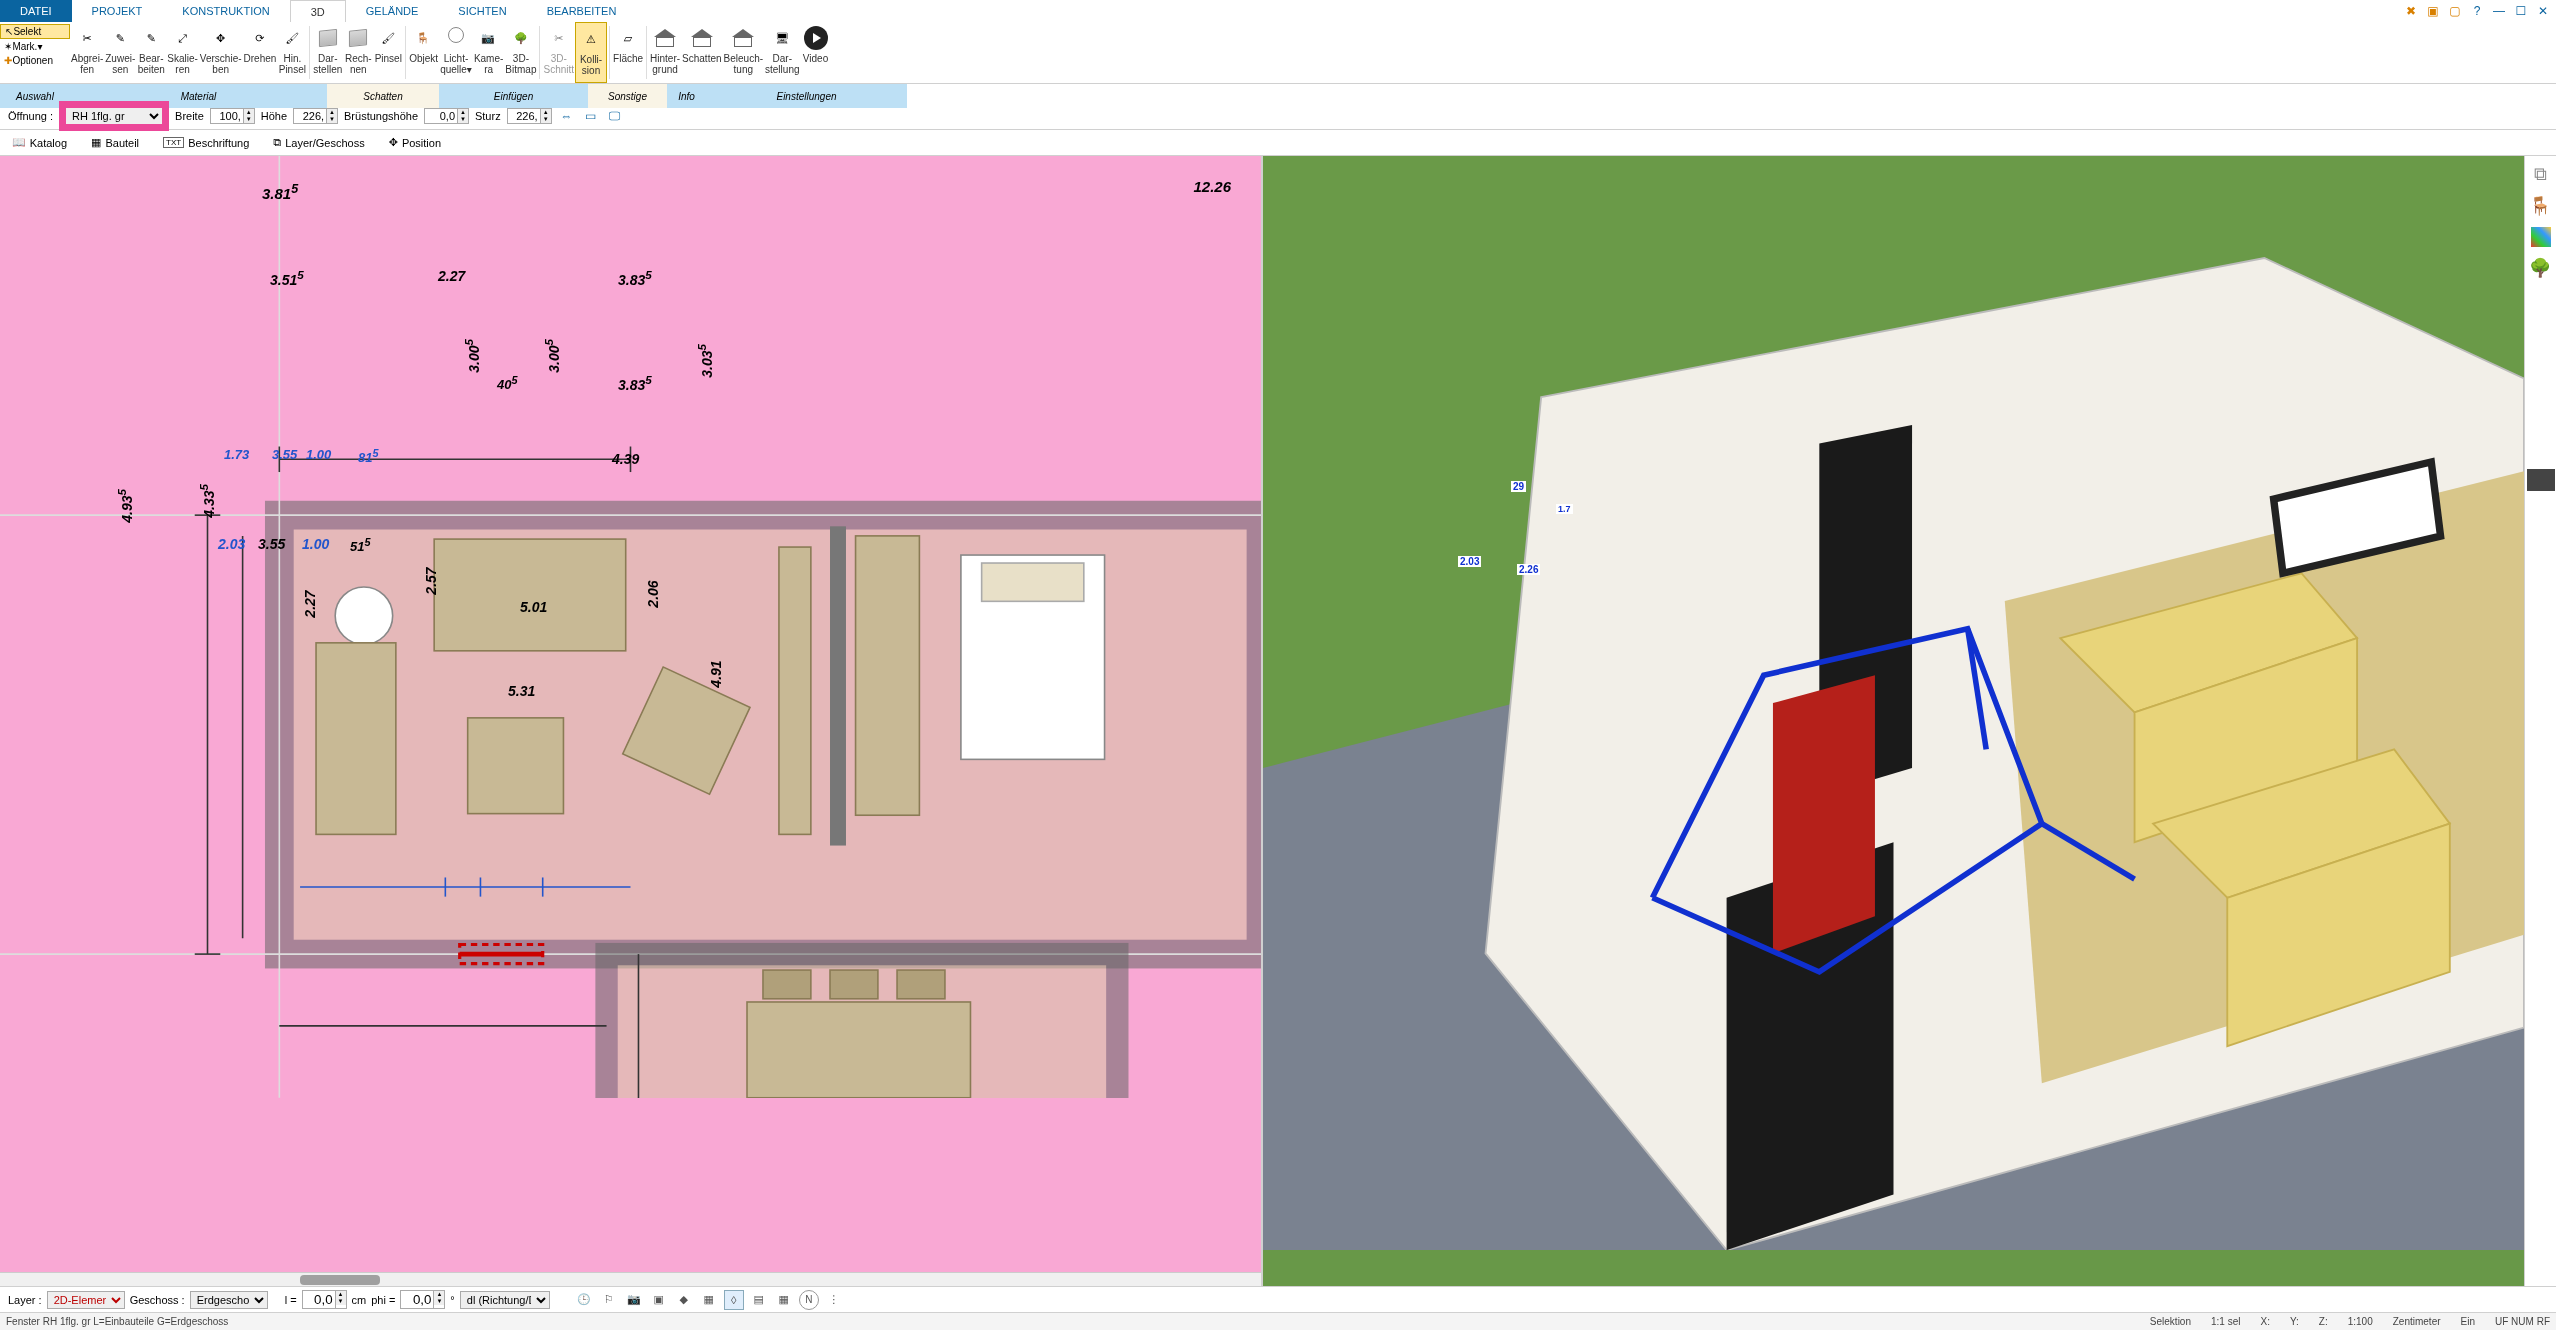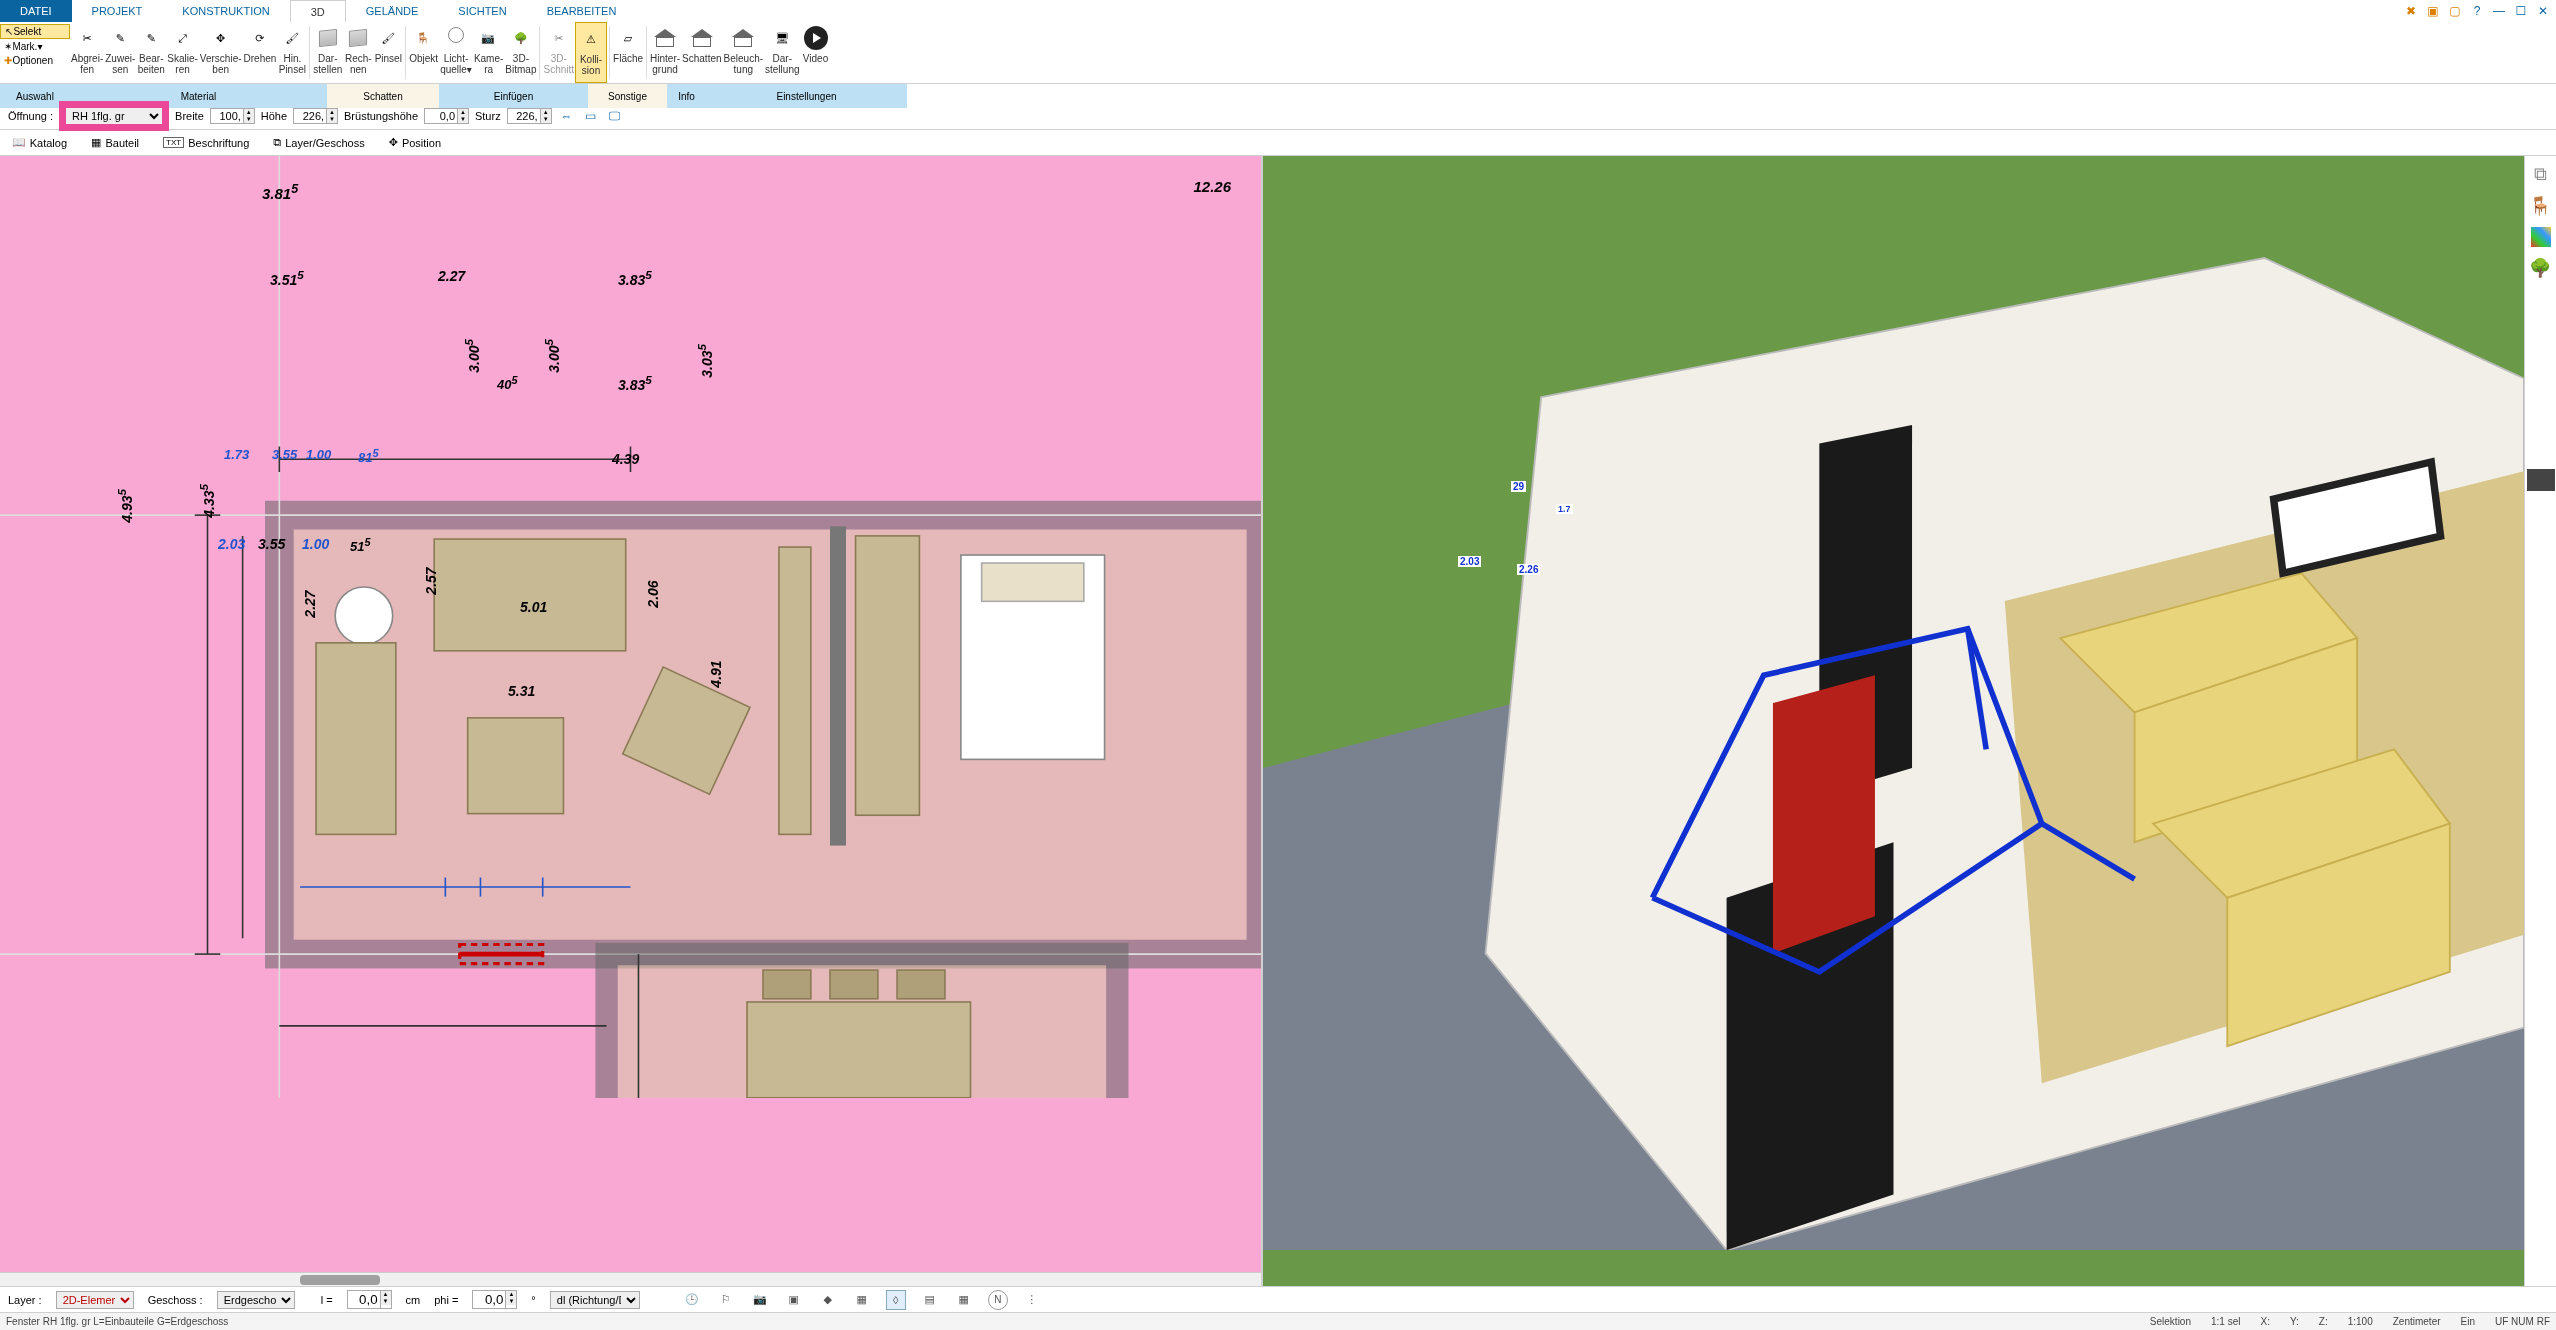--- a/index.html
+++ b/index.html
@@ -18,21 +18,21 @@
 .ribbon { display: flex; background: #fff; border-bottom: 1px solid #d0d0d0; }
 .r-col { display: flex; flex-direction: column; align-items: center; padding: 2px 1px; min-width: 30px; }
 .r-ico { width: 28px; height: 28px; display: flex; align-items: center; justify-content: center; }
 .r-lbl { font-size: 10px; color: #333; text-align: center; line-height: 11px; margin-top: 1px; white-space: pre; }
 .r-start { display: flex; flex-direction: column; padding: 2px 0 0 0; gap: 1px; }
 .r-start-row { display: flex; align-items: center; padding: 1px 4px; font-size: 10px; cursor: pointer; }
 .r-start-row.selekt { background: #ffe8a0; border: 1px solid #c9a600; }
 
 
 .group-labels { display: flex; height: 18px; background: #fff; }
-.glabel { display: flex; align-items: center; justify-content: center; font-size: 10px; padding: 12px 4px; }
+.glabel { display: flex; align-items: center; justify-content: center; font-size: 10px; padding: 12px 4px; font-style: italic; }
 .glabel.blue { background: #bde0f5; }
 .glabel.cream { background: #f9f4e6; }
 
 
 .param-bar { height: 28px; background: #fff; border-bottom: 1px solid #d0d0d0; display: flex; align-items: center; padding: 0 8px; gap: 6px; font-size: 11px; }
 .param-bar input, .param-bar select { font-size: 11px; border: 7px solid #ec4899; padding: 1px 2px; }
 
 
 .context-bar { height: 26px; background: #fff; border-bottom: 1px solid #d0d0d0; display: flex; align-items: center; padding: 0 6px; gap: 12px; }
 .ctx-item { display: flex; align-items: center; gap: 4px; padding: 2px 6px; font-size: 11px; cursor: pointer; }
@@ -48,21 +48,21 @@
 
 
 .ground   { position: absolute; left: 0; right: 0; top: 0; bottom: 0; }
 .dim3d    { position: absolute; font-size: 10px; font-weight: bold; padding: 0 2px; }
 
 
 .hscroll { position: absolute; left: 0; right: 0; bottom: 0; height: 14px; background: #f0f0f0; border-top: 1px solid #ccc; }
 .hthumb  { position: absolute; height: 10px; top: 2px; background: #a0a0a0; border-radius: 4px; }
 
 
-.bottom-toolbar { height: 26px; background: #fff; border-top: 1px solid #d0d0d0; display: flex; align-items: center; padding: 0 8px; gap: 14px; font-size: 11px; }
+.bottom-toolbar { height: 26px; background: #fff; border-top: 1px solid #d0d0d0; display: flex; align-items: center; padding: 0 8px; gap: 5px; font-size: 11px; }
 .bt-sel { font-size: 11px; border: 1px solid #aaa; padding: 1px 2px; }
 .bt-ico { width: 20px; height: 20px; display: flex; align-items: center; justify-content: center; color: #555; cursor: pointer; }
 
 .status-bar { height: 18px; background: #f4f4f4; border-top: 1px solid #d0d0d0; display: flex; align-items: center; padding: 0 6px; font-size: 10px; color: #444; gap: 40px; }
 .status-bar .right { margin-left: auto; display: flex; gap: 20px; }
 
 .tab:not(.datei):not(.sel) { color: #0a64a0; }
 
 
 .cube { width: 20px; height: 18px; position: relative; transform: skewY(-6deg) scale(0.9); }

